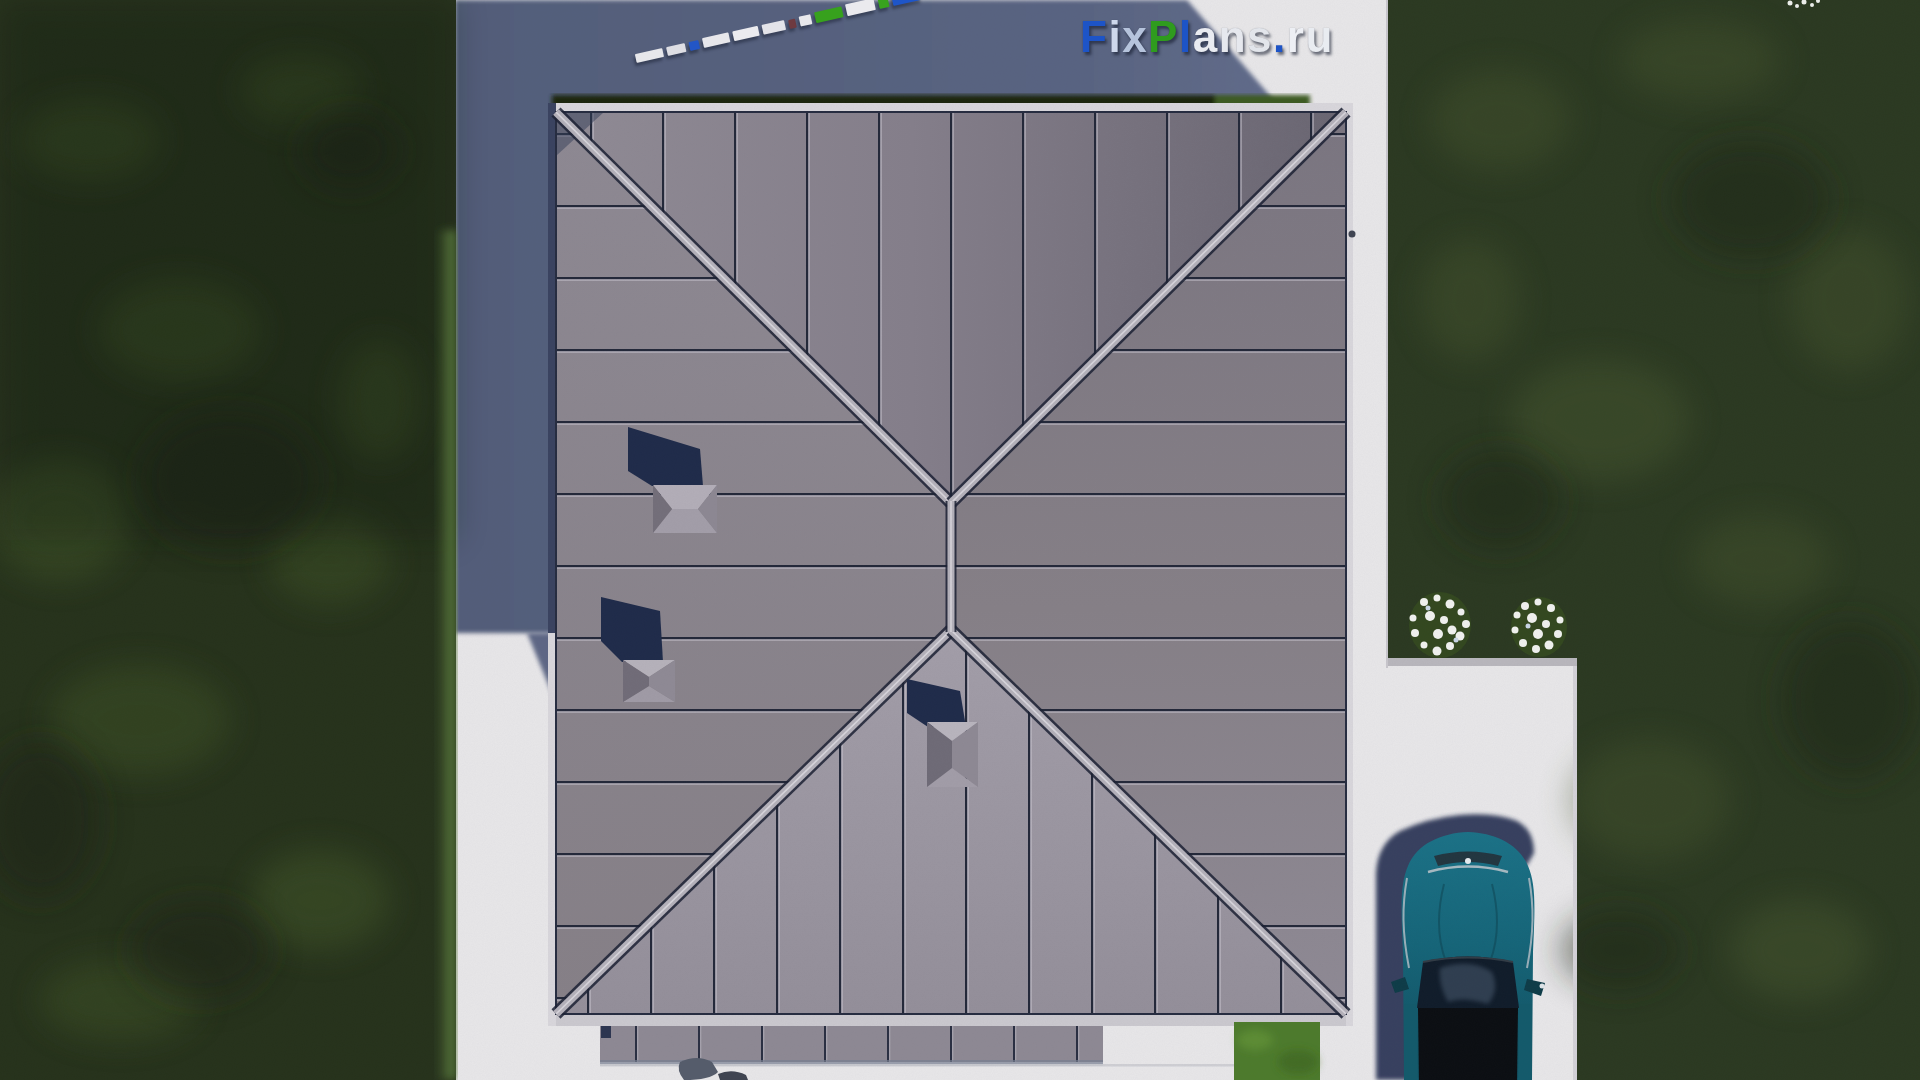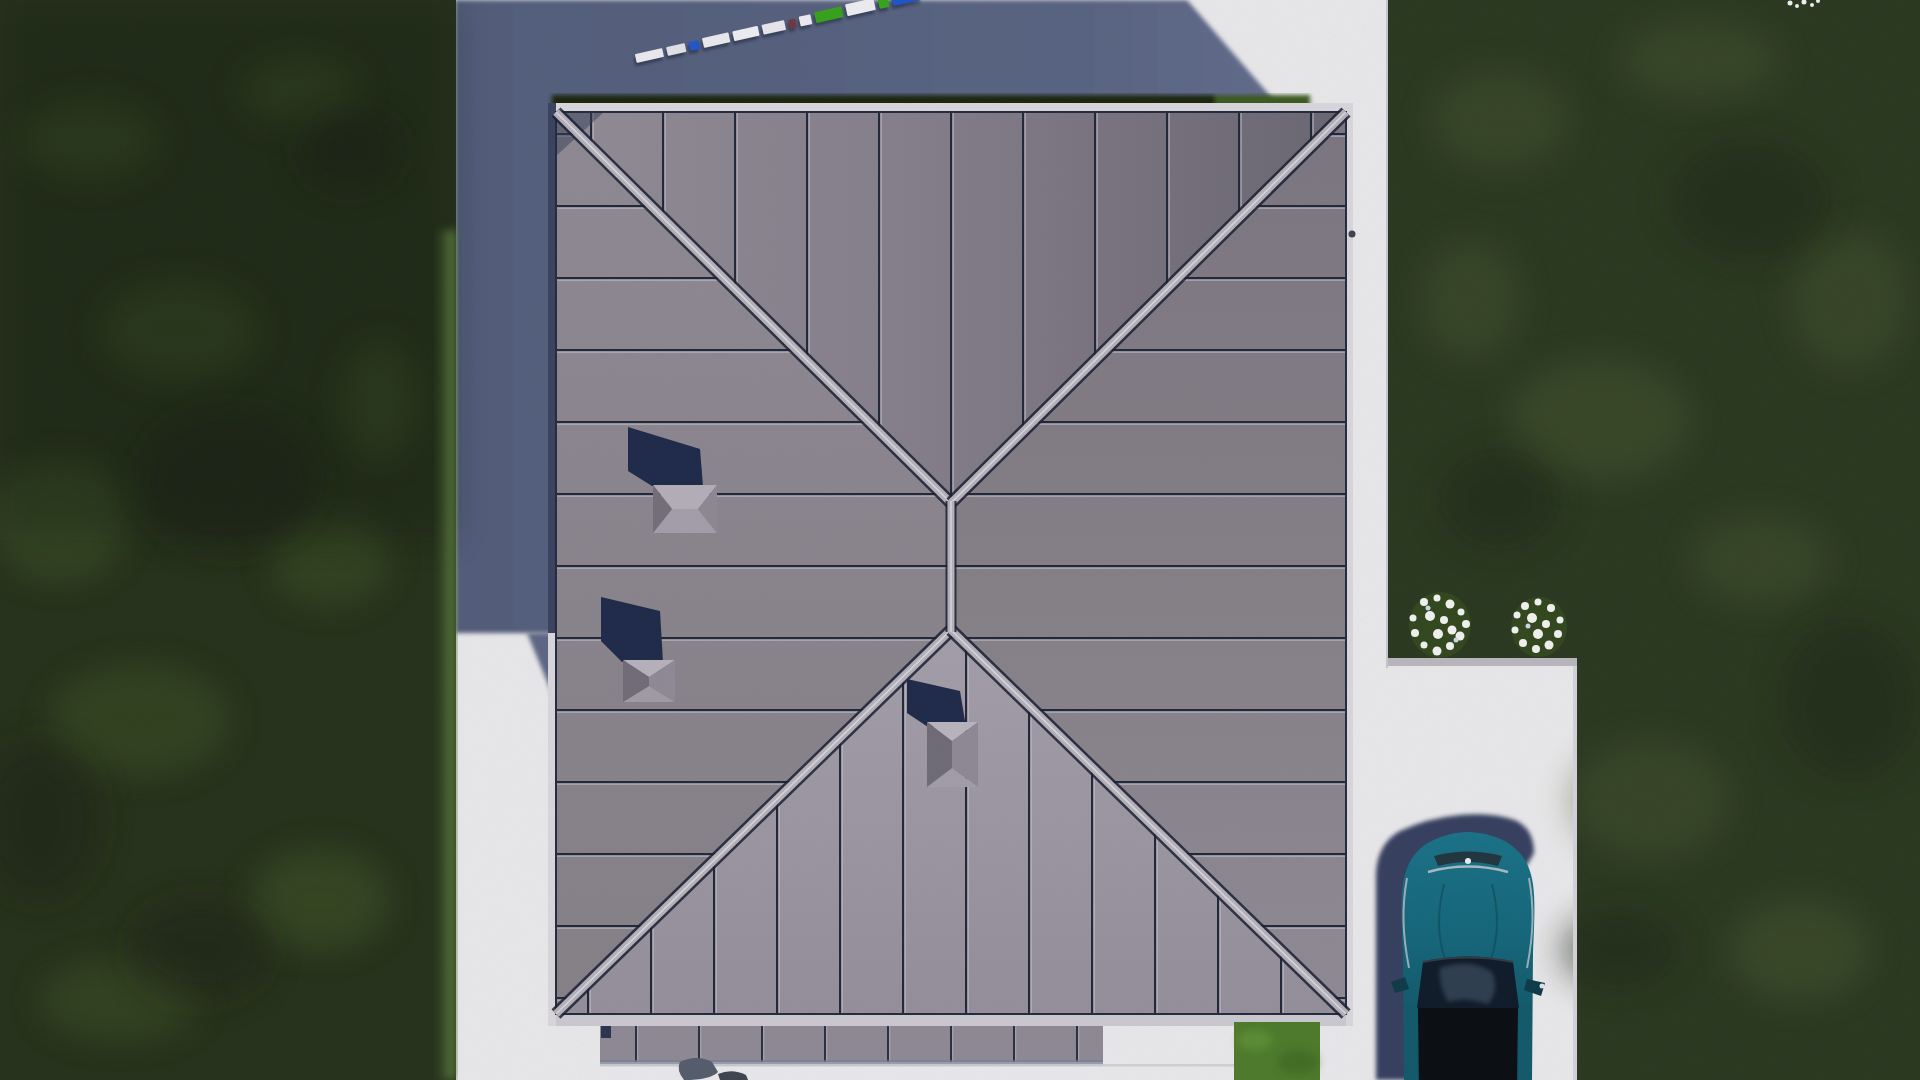--- a/index.html
+++ b/index.html
@@ -324,14 +324,17 @@
     <div class="block" style="width:23px;height:10px;background:#e3e3e9"></div>
     <div class="block" style="width:7px;height:9px;background:#6e3a40"></div>
     <div class="block" style="width:12px;height:10px;background:#e8e8ec"></div>
     <div class="block" style="width:28px;height:11px;background:#37a11d"></div>
     <div class="block" style="width:29px;height:12px;background:#eaeaee"></div>
     <div class="block" style="width:10px;height:10px;background:#38a31e"></div>
     <div class="block" style="width:29px;height:17px;background:#1e55c8"></div>
   </div>
 </div>
 
-
+<div class="logo">
+  <span style="color:#1d54c7">F</span><span style="color:#cdd7eb">i</span><span style="color:#b5c3dc">x</span><span style="color:#2f9b1e">P</span><span style="color:#1d54c7">l</span><span style="color:#e9ebf1">a</span><span style="color:#e6e8ee">n</span><span style="color:#e2e5eb">s</span><span style="color:#1d54c7">.</span><span style="color:#edeff4">r</span><span style="color:#e9ecf1">u</span>
 </div>
 
+</div>
+
 </body></html>

